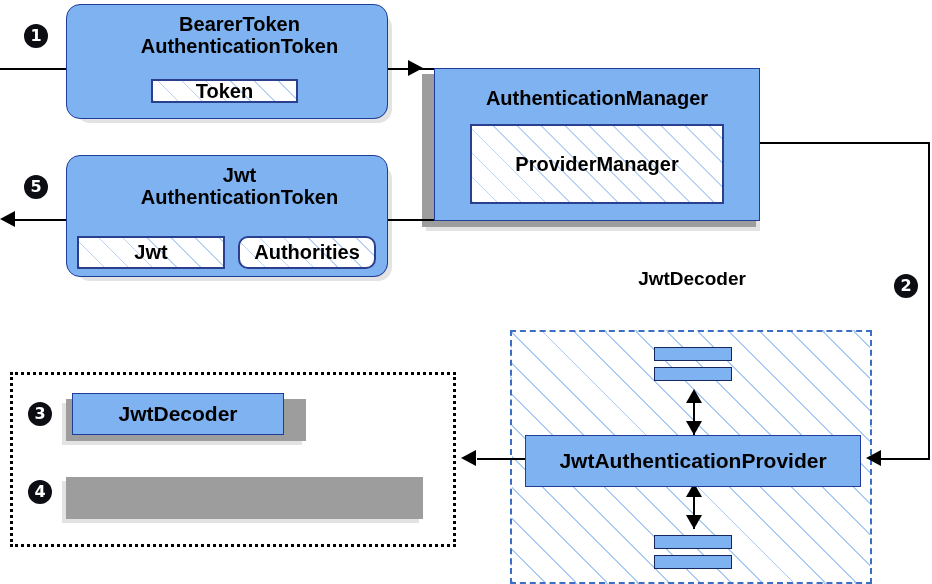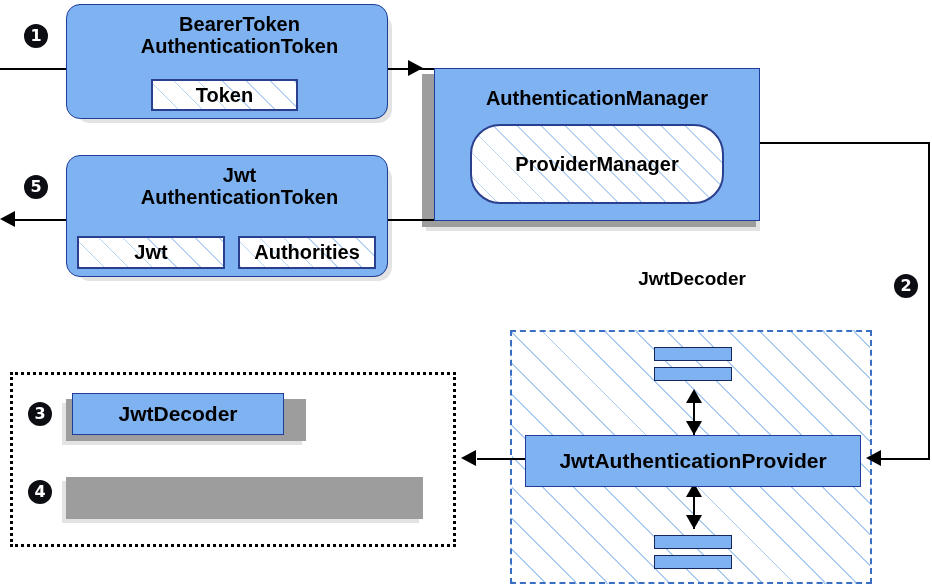--- a/index.html
+++ b/index.html
@@ -213,44 +213,44 @@
   </div>
 
   <div class="node minibar" style="left:654px; top:535px; width:78px; height:14px;"></div>
   <div class="node minibar" style="left:654px; top:555px; width:78px; height:14px;"></div>
 
   <div class="shadow-b" style="left:426px; top:78px; width:334px; height:153px;"></div>
   <div class="shadow-a" style="left:422px; top:74px; width:334px; height:153px;"></div>
   <div class="node bluebox" style="left:434px; top:68px; width:326px; height:153px; flex-direction:column; justify-content:flex-start; padding-top:18px; font-size:20px;">
     <span>AuthenticationManager</span>
   </div>
-  <div class="node hatchbox" style="left:470px; top:124px; width:254px; height:80px; font-size:20px;border-radius:30px;">
+  <div class="node hatchbox" style="left:470px; top:124px; width:254px; height:80px; font-size:20px;">
     <span>ProviderManager</span>
   </div>
 
   <div class="shadow-b rounded" style="left:76px; top:14px; width:316px; height:109px;"></div>
   <div class="shadow-a rounded" style="left:72px; top:10px; width:316px; height:109px;"></div>
   <div class="node bluebox rounded" style="left:66px; top:4px; width:322px; height:115px; flex-direction:column; justify-content:flex-start; padding-top:8px; font-size:20px;">
     <span>BearerToken</span>
     <span>AuthenticationToken</span>
   </div>
-  <div class="node hatchbox" style="left:151px; top:79px; width:147px; height:32px; font-size:20px;">
+  <div class="node hatchbox" style="left:151px; top:79px; width:147px; height:24px; font-size:20px;">
     <span>Token</span>
   </div>
 
   <div class="shadow-b rounded" style="left:76px; top:165px; width:316px; height:116px;"></div>
   <div class="shadow-a rounded" style="left:72px; top:161px; width:316px; height:116px;"></div>
   <div class="node bluebox rounded" style="left:66px; top:155px; width:322px; height:122px; flex-direction:column; justify-content:flex-start; padding-top:8px; font-size:20px;">
     <span>Jwt</span>
     <span>AuthenticationToken</span>
   </div>
   <div class="node hatchbox" style="left:77px; top:236px; width:148px; height:33px; font-size:20px;">
     <span>Jwt</span>
   </div>
-  <div class="node hatchbox" style="left:238px; top:236px; width:138px; height:33px; font-size:20px;">
+  <div class="node hatchbox" style="left:238px; top:236px; width:138px; height:33px; font-size:20px;border-radius:10px;">
     <span>Authorities</span>
   </div>
 
   <div class="node dotted-area" style="left:10px; top:372px; width:446px; height:175px;"></div>
 
   <div class="shadow-b" style="left:62px; top:403px; width:240px; height:42px;"></div>
   <div class="shadow-a" style="left:66px; top:399px; width:240px; height:42px;"></div>
   <div class="node bluebox" style="left:72px; top:393px; width:212px; height:42px; font-size:21px;">
     <span>JwtDecoder</span>
   </div>

